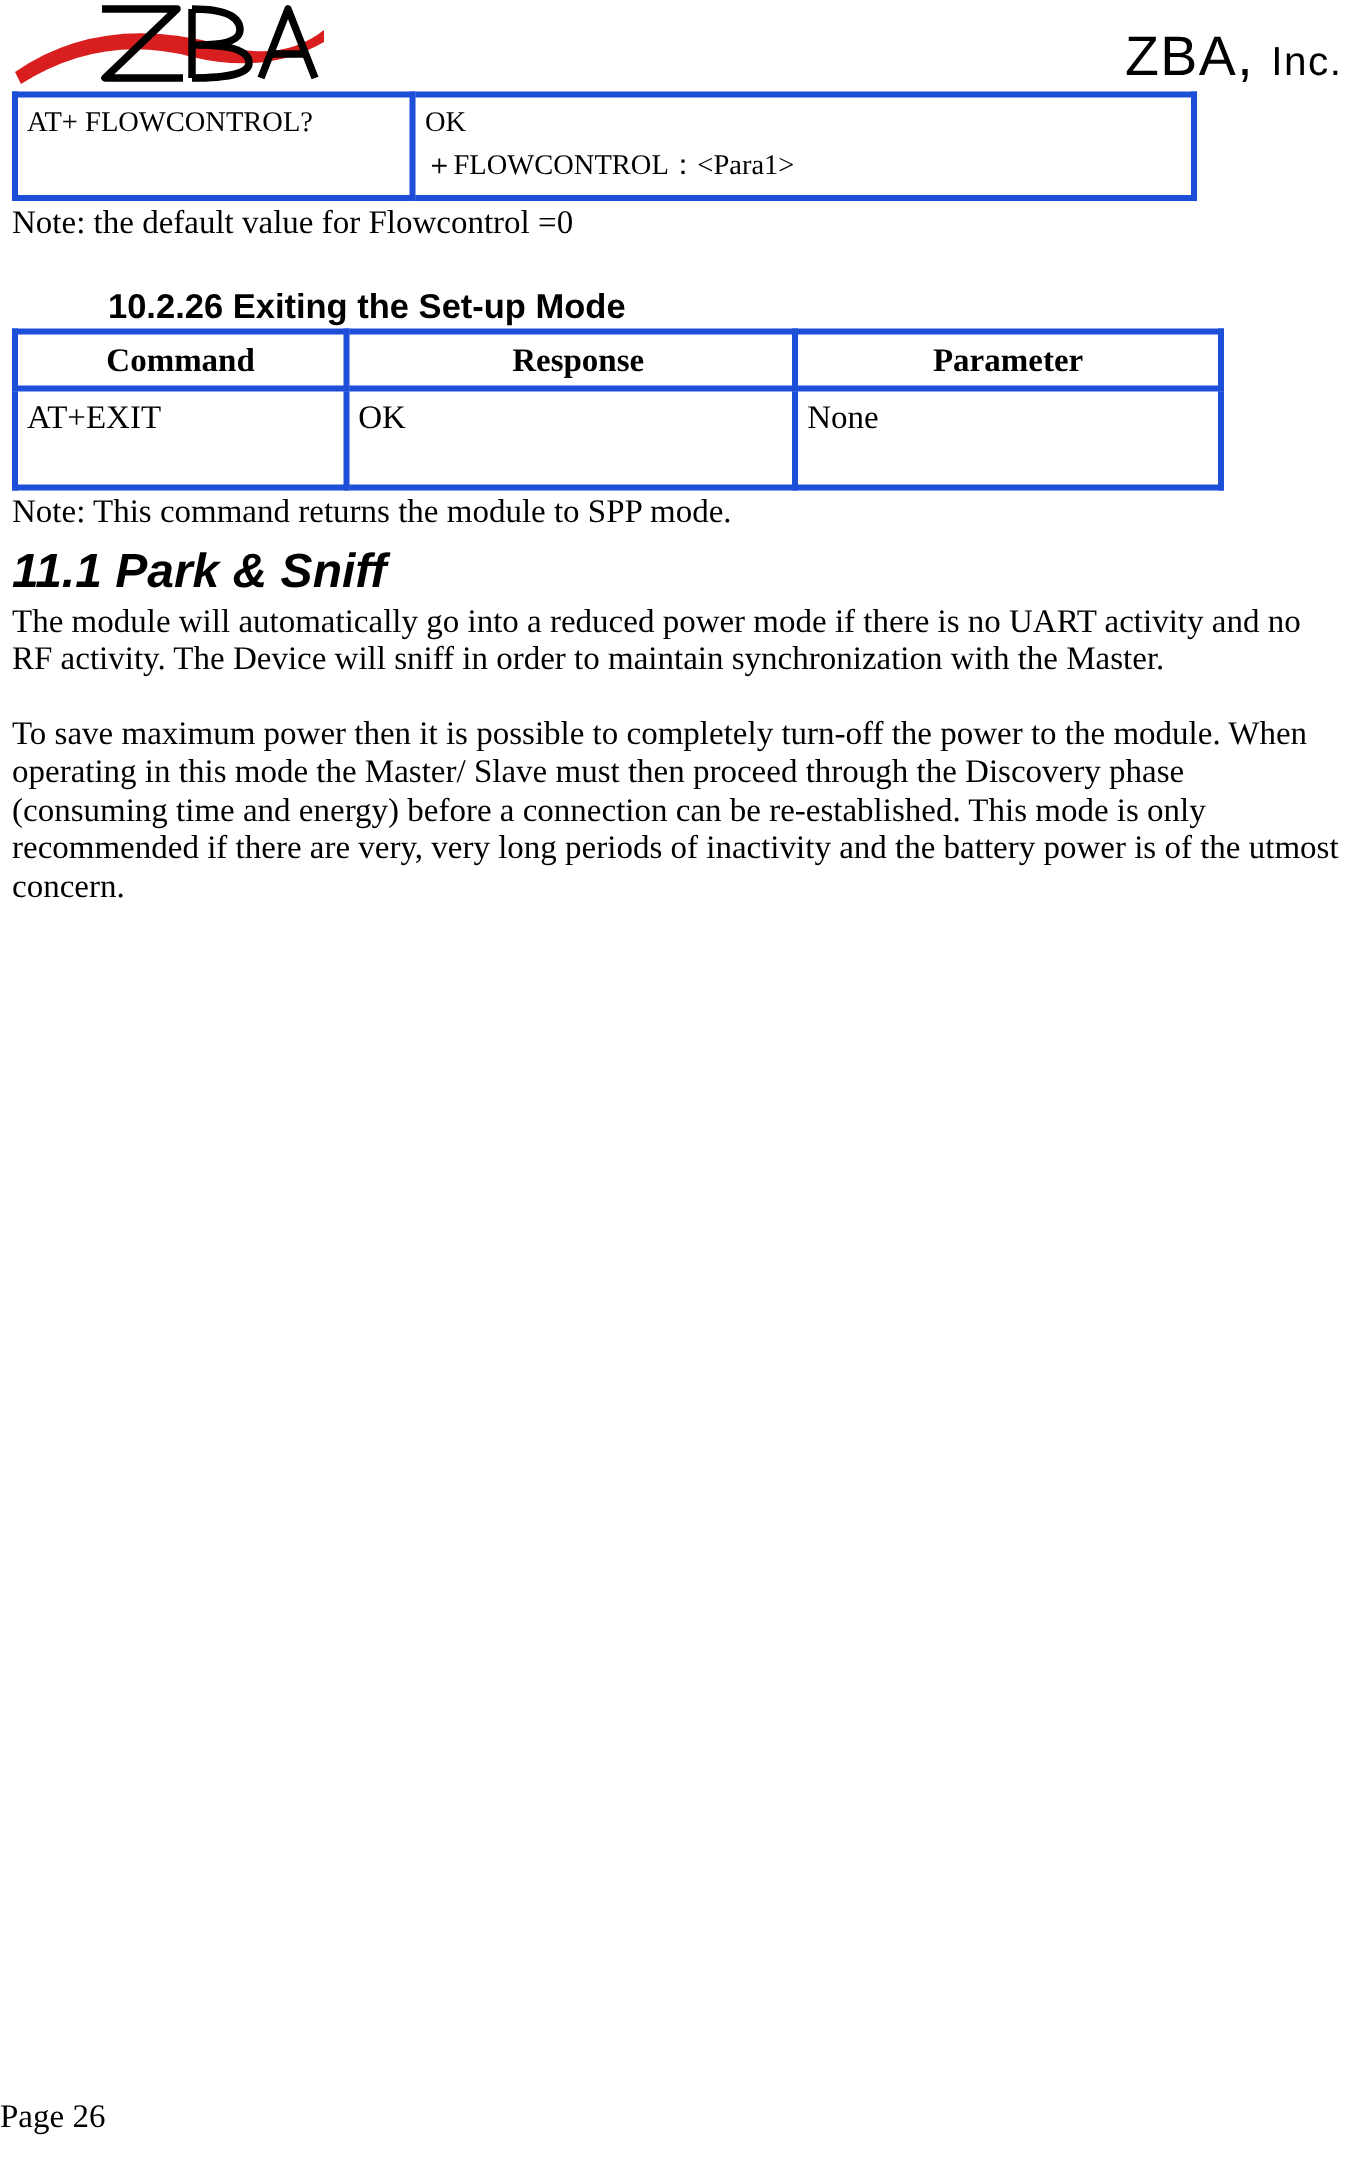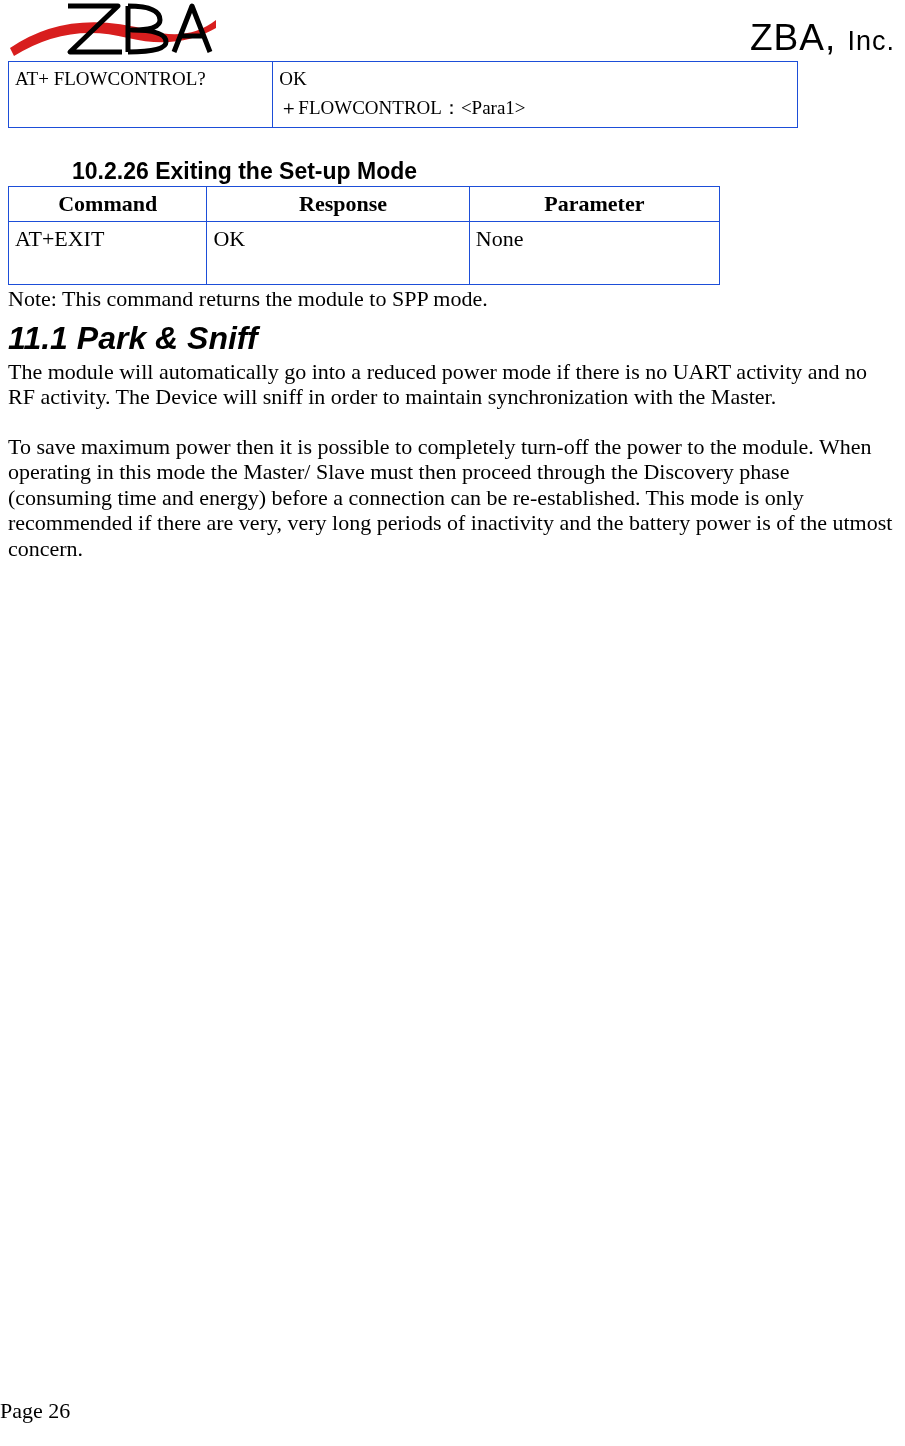--- a/index.html
+++ b/index.html
@@ -43,21 +43,21 @@
     }
     .company .inc {
       font-size: 27px;
     }
     table.cmd {
       border-collapse: collapse;
       width: 790px;
       margin-top: -1px;
     }
     table.cmd td, table.cmd th {
-      border: 1px solid #1d4ed8;
+      border: 4px solid #1d4ed8;
       vertical-align: top;
       padding: 2px 6px 4px 6px;
       font-weight: normal;
       text-align: left;
     }
     table.cmd th {
       text-align: center;
       font-weight: bold;
       font-family: "Times New Roman", Times, serif;
     }
@@ -73,21 +73,21 @@
       font-size: 22px;
       margin: 1px 0 0 0;
     }
     .h3 {
       font-family: Arial, Helvetica, sans-serif;
       font-weight: bold;
       font-size: 23px;
       margin: 30px 0 2px 64px;
     }
     table.t2 {
-      width: 712px;
+      width: 808px;
     }
     table.t2 th {
       font-size: 22px;
       padding: 4px 6px;
     }
     table.t2 td {
       font-size: 22px;
       height: 54px;
       vertical-align: top;
       padding: 4px 6px;
@@ -152,20 +152,21 @@
         <tr>
       <td class="col-a">AT+ FLOWCONTROL?</td>
       <td class="col-b">
         <div>OK</div>
         <div>＋FLOWCONTROL：&lt;Para1&gt;</div>
       </td>
     </tr>
   </tbody>
     </table>
 
+  <div class="note">Note: the default value for Flowcontrol =0</div>
 
   <div class="h3">10.2.26 Exiting the Set-up Mode</div>
 
   <table class="cmd t2">
     <tbody>
         <tr>
       <th class="col-a">Command</th>
       <th class="col-b">Response</th>
       <th class="col-c">Parameter</th>
     </tr>

